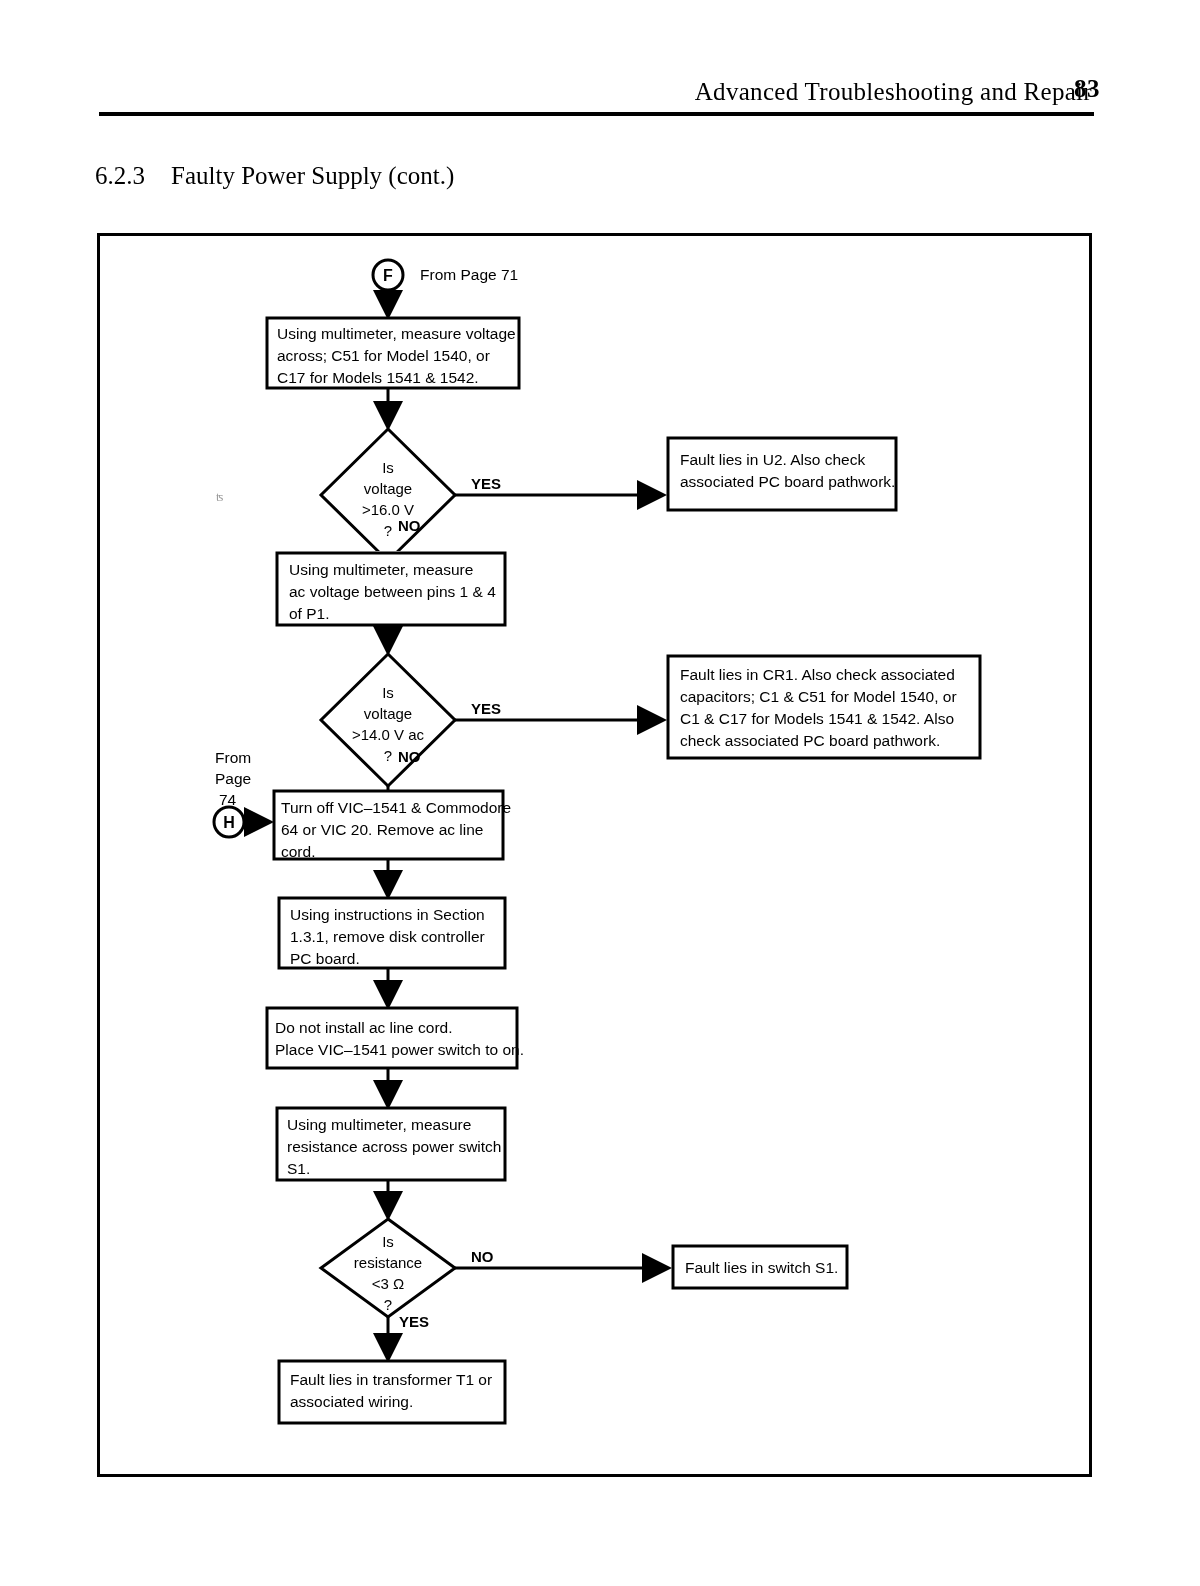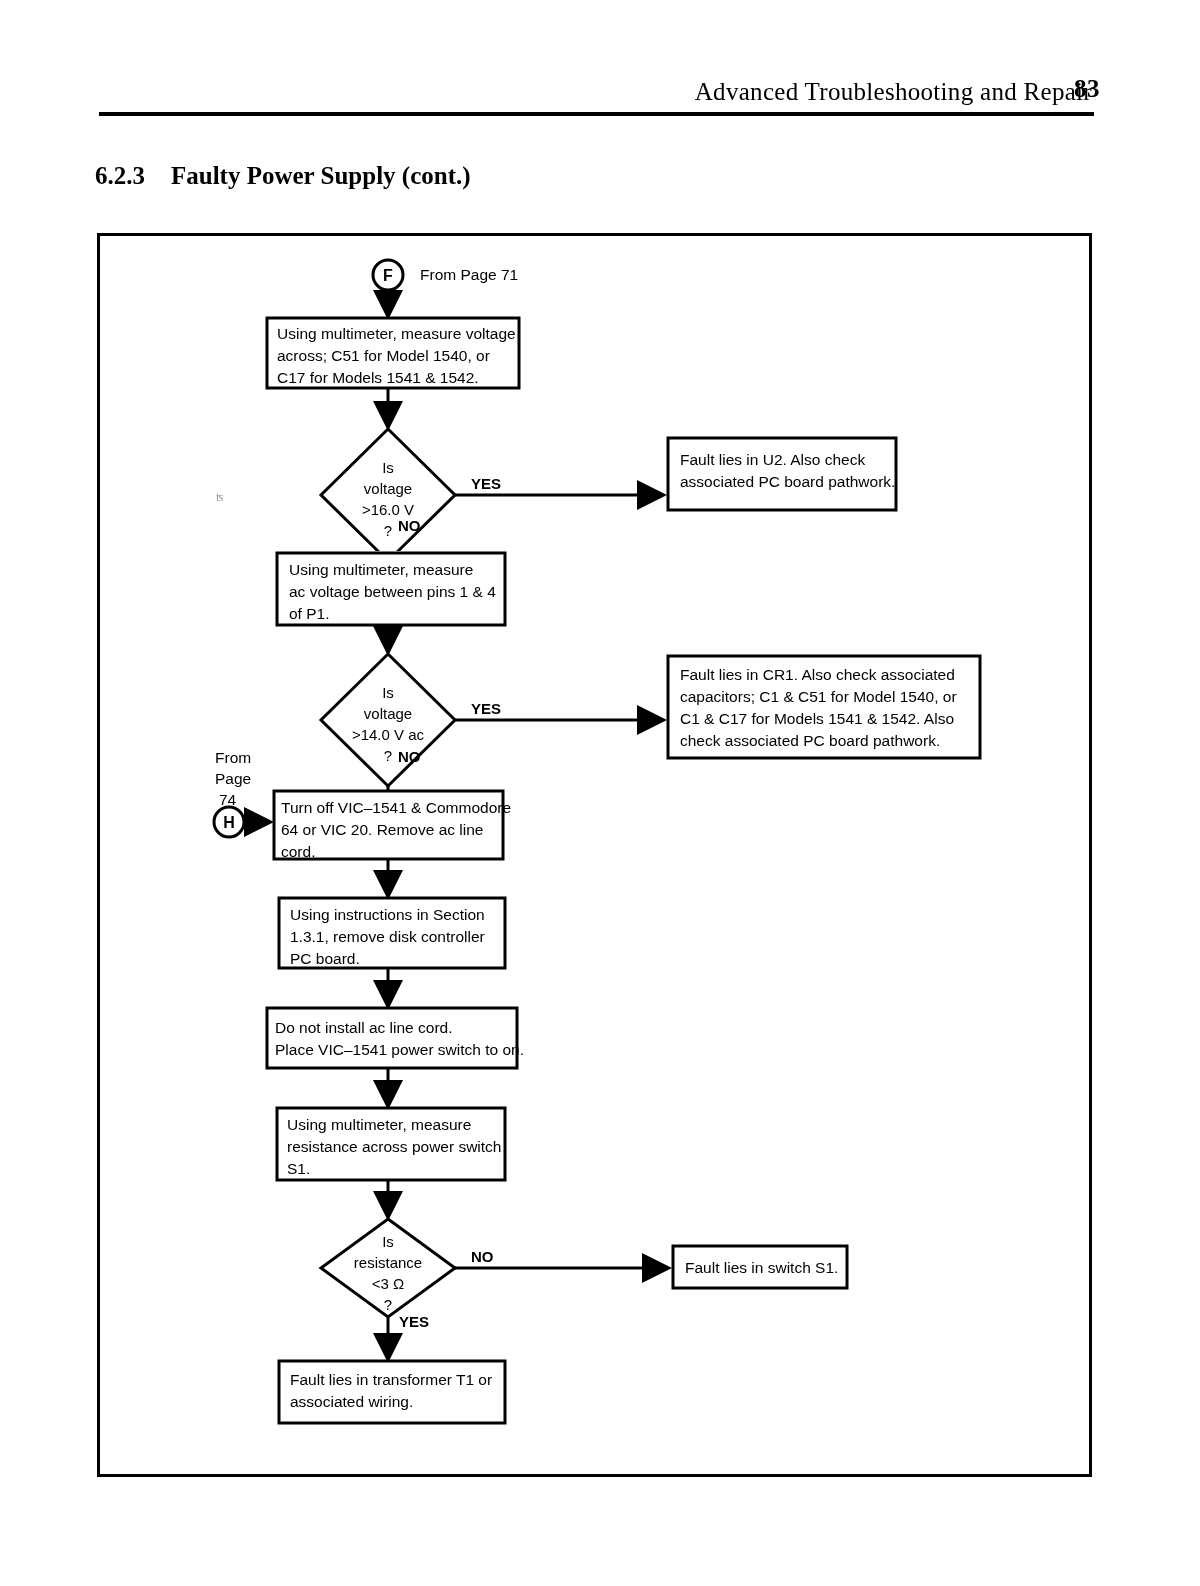--- a/index.html
+++ b/index.html
@@ -57,21 +57,21 @@
     background: #000;
   }
 
   
   .section-heading {
     position: absolute;
     left: 95px;
     top: 162px;
     font-family: "Liberation Serif", serif;
     font-size: 25px;
-    font-weight: bold;
+    font-weight: normal;
     white-space: nowrap;
   }
   .section-number { margin-right: 26px; }
 
   
   .chart-frame {
     position: absolute;
     left: 97px;
     top: 233px;
     width: 995px;

